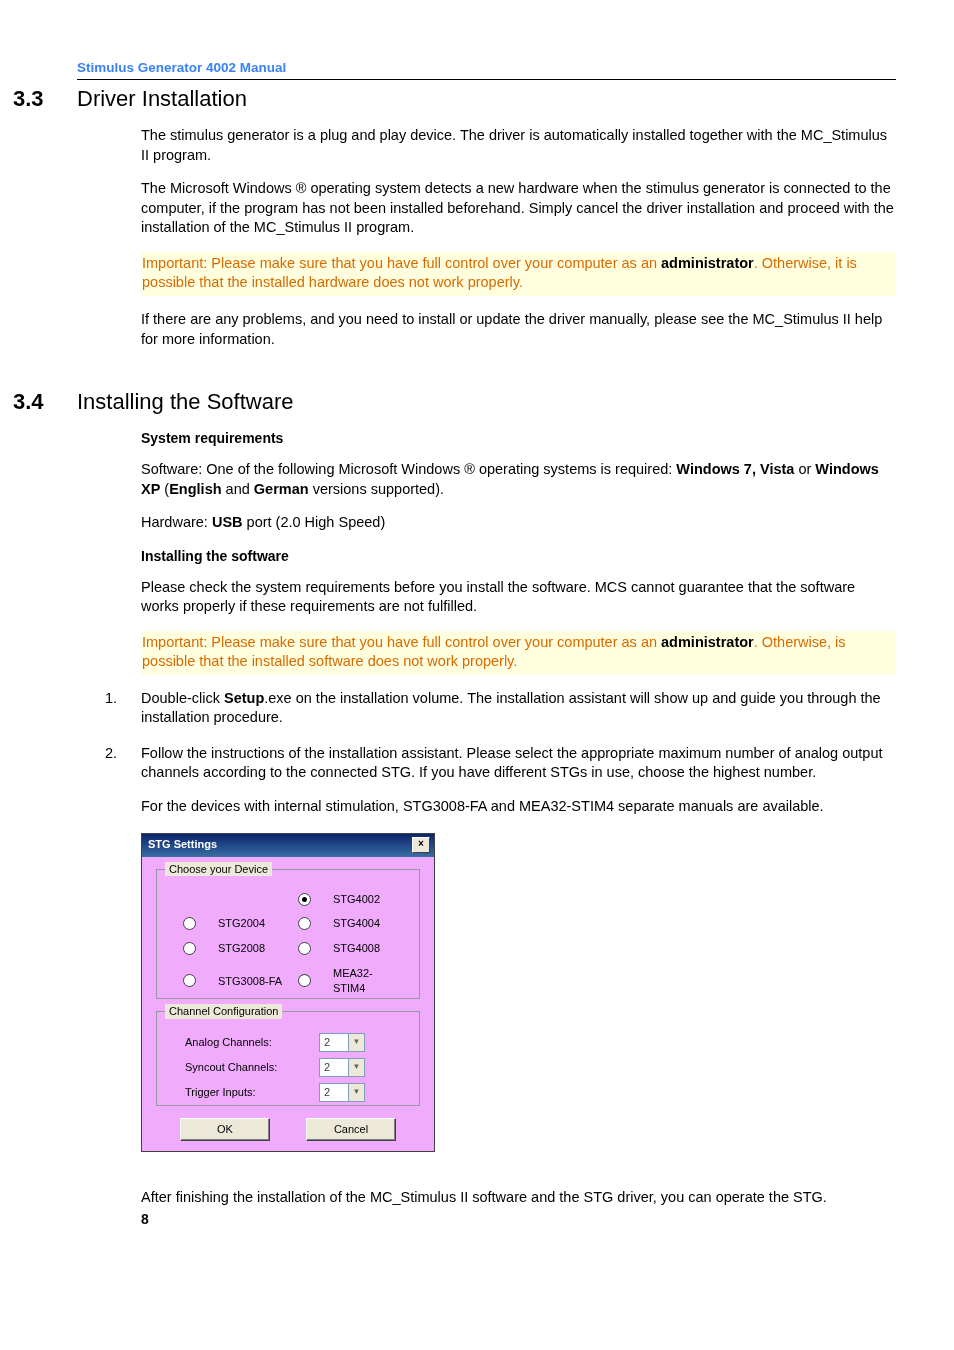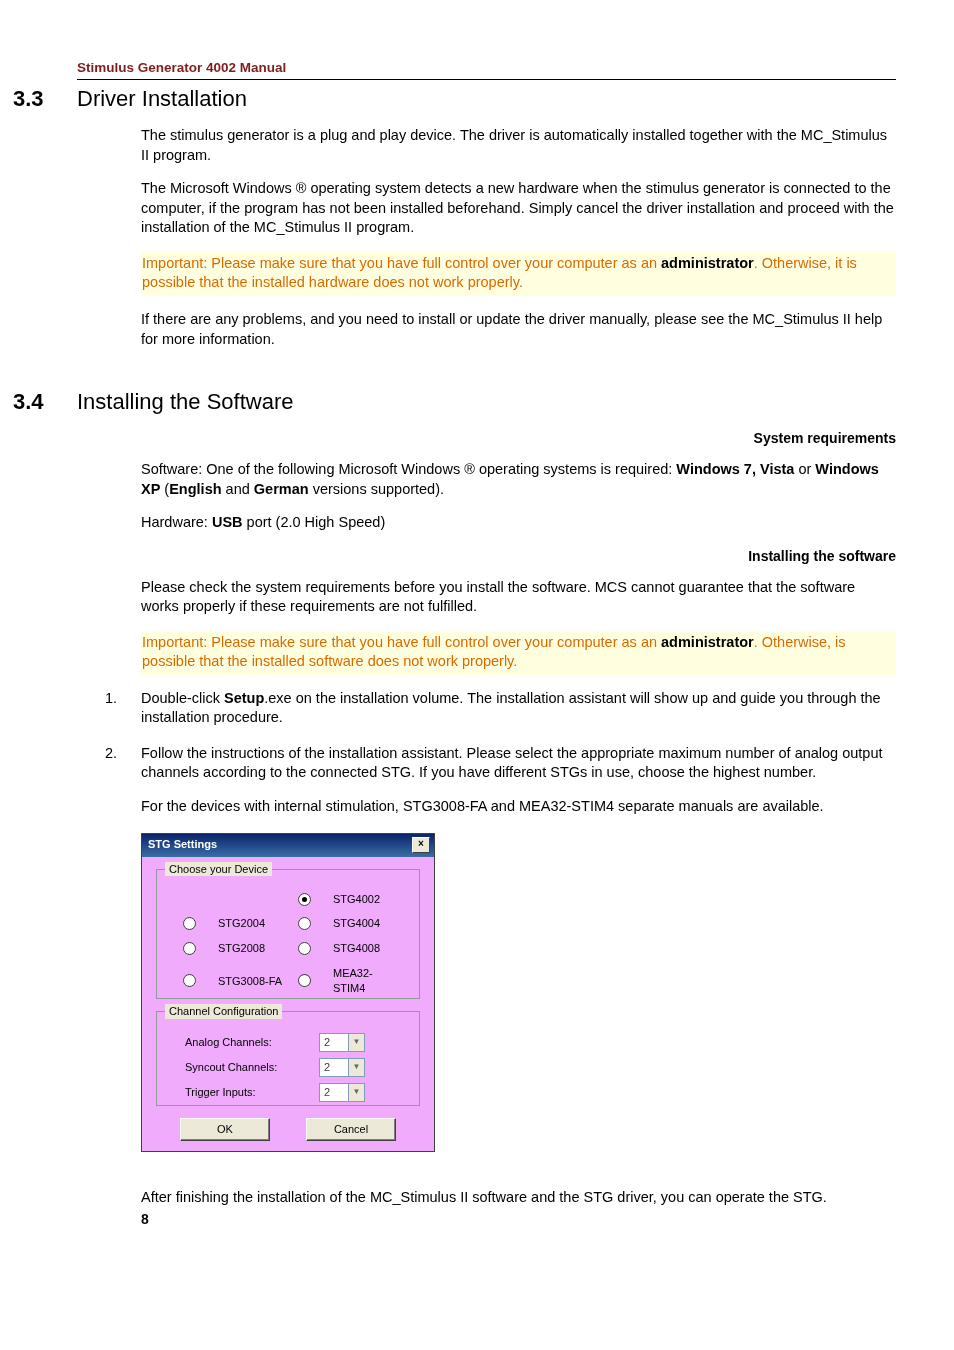--- a/index.html
+++ b/index.html
@@ -10,21 +10,21 @@
     width: 954px;
   }
   .page {
     padding: 60px 58px 40px 77px;
     box-sizing: border-box;
   }
   .running-header {
     font-family: Verdana, Arial, sans-serif;
     font-weight: bold;
     font-size: 13.5px;
-    color: #7f1d1d;
+    color: #3b82f6;
     border-bottom: 1.5px solid #000;
     padding-bottom: 4px;
     margin-bottom: 6px;
   }
   .h2 {
     display: flex;
     align-items: baseline;
     margin: 0 0 14px 0;
   }
   .h2 .num {
@@ -43,21 +43,20 @@
     margin-left: 64px;
     font-size: 14.5px;
     line-height: 1.35;
     color: #000;
   }
   .p { margin: 0 0 14px 0; }
   .h4 {
     font-weight: bold;
     font-size: 14px;
     margin: 0 0 12px 0;
-    text-align: right;
   }
   .note {
     background: #FFFFE0;
     color: #D86A00;
     padding: 2px 1px 3px 1px;
     margin: 0 0 14px 0;
     line-height: 1.35;
   }
   .note b { color: #000; }
   .section-gap { height: 26px; }

